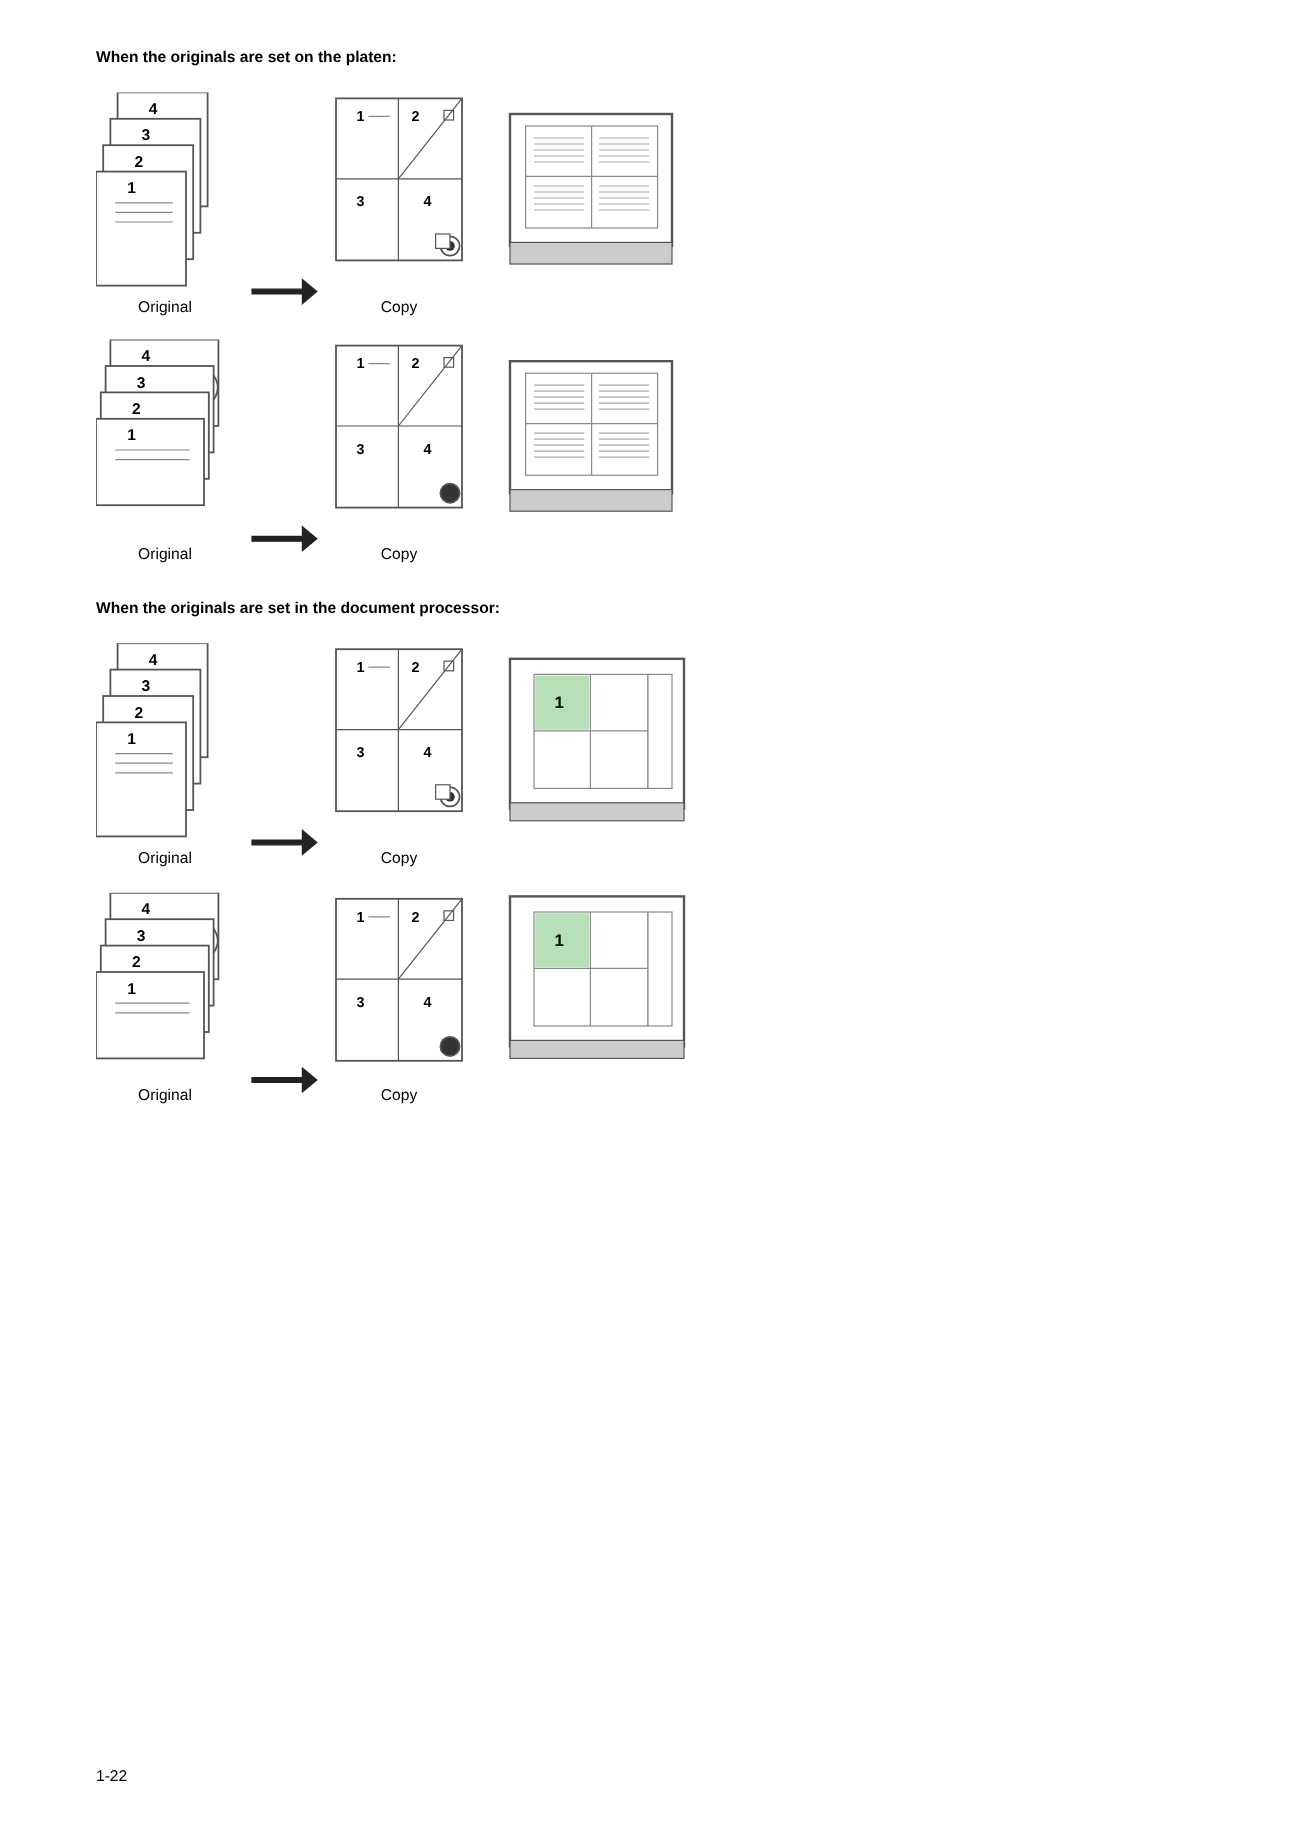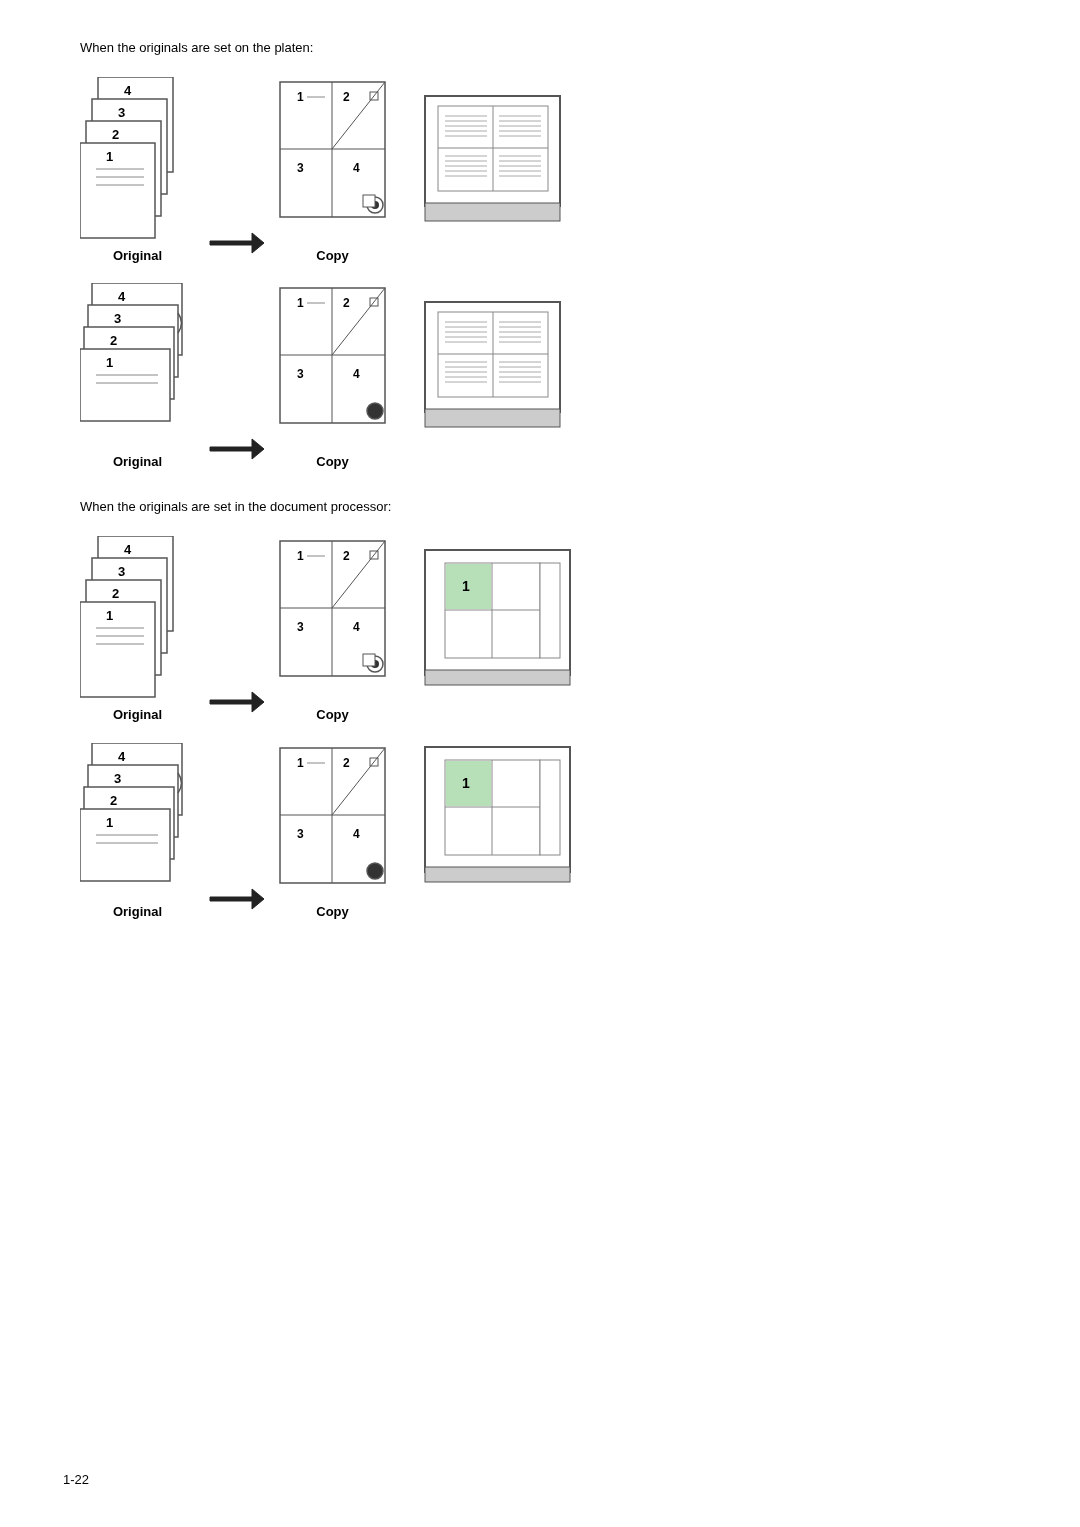--- a/index.html
+++ b/index.html
@@ -27,32 +27,32 @@
       font-size: 26px;
       font-weight: bold;
       margin-bottom: 18px;
     }
     .intro-text {
       font-size: 13px;
       margin-bottom: 14px;
     }
     .section-label {
       font-size: 13px;
-      font-weight: normal;
+      font-weight: bold;
       margin-bottom: 22px;
     }
     .diagram-group {
       display: flex;
       flex-direction: column;
       align-items: center;
       gap: 6px;
     }
     .diagram-group-label {
       font-size: 13px;
-      font-weight: bold;
+      font-weight: normal;
       text-align: right;
     }
     .arrow-container {
       display: flex;
       align-items: center;
       justify-content: center;
       width: 80px;
       margin-top: -20px;
     }
     
@@ -63,21 +63,21 @@
       display: flex;
       align-items: flex-end;
       gap: 0;
       margin-bottom: 20px;
     }
     .between-sections {
     }
     .page-number {
       position: absolute;
       bottom: 40px;
-      left: 63px;
+      left: 80px;
       font-size: 13px;
     }
 
     
     svg text {
       font-family: Arial, sans-serif;
     }
   </style>
 </head>
 <body>

